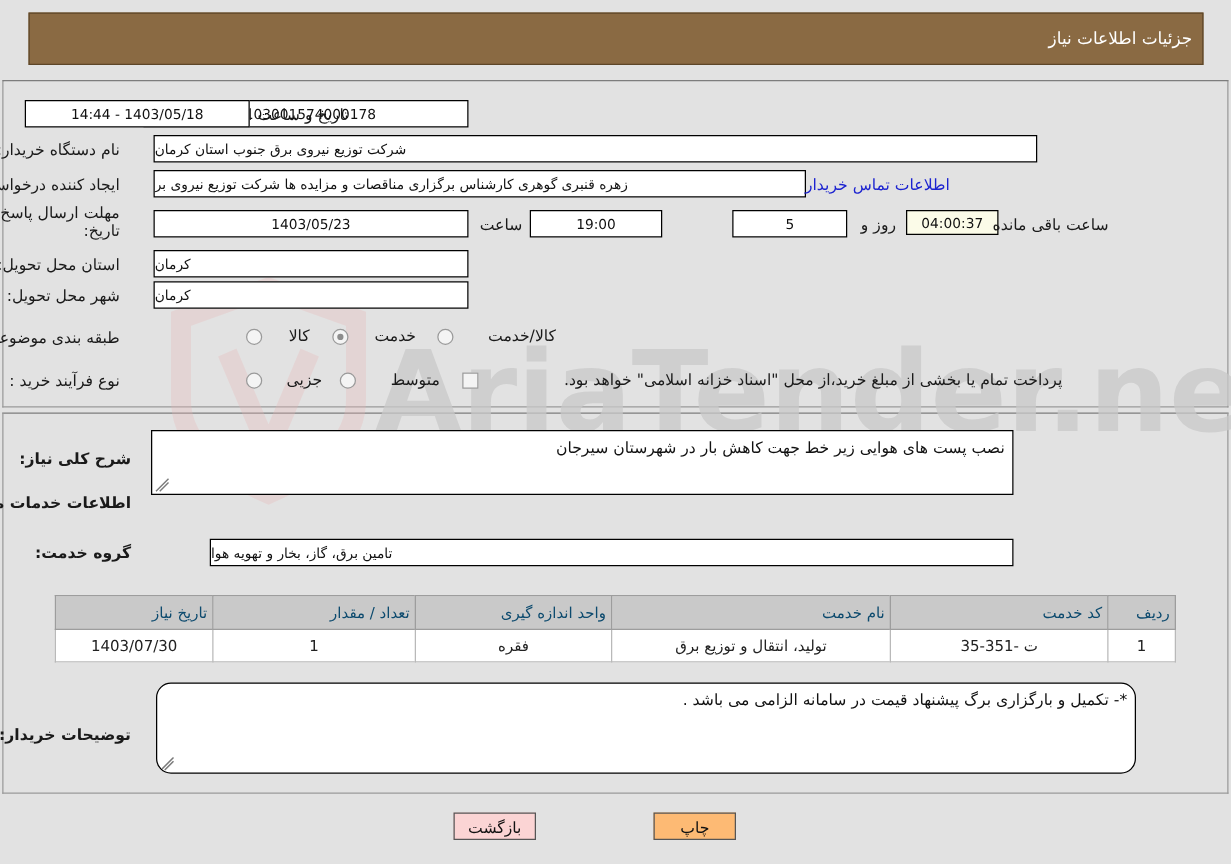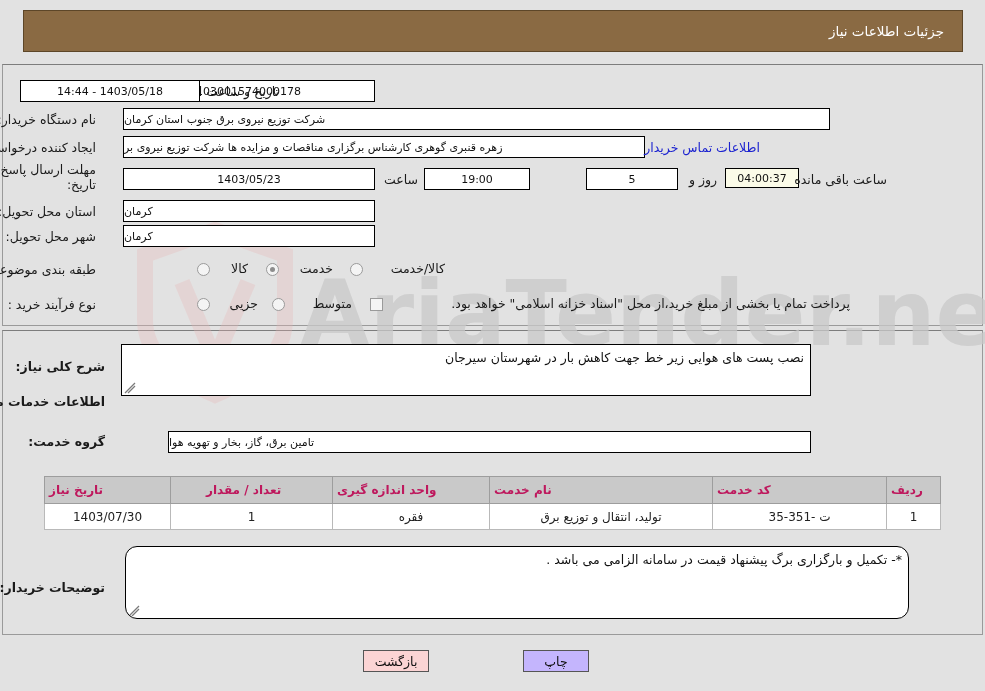--- a/index.html
+++ b/index.html
@@ -38,21 +38,21 @@
     border: 1px solid #5d4628;
     box-sizing: border-box;
     display: flex;
     align-items: center;
     justify-content: flex-start;
     z-index: 2;
   }
   .header-title {
     color: #ffffff;
     font-size: 13.5px;
-    padding-right: 18px;
+    padding-right: 8px;
     letter-spacing: 0.2px;
     white-space: nowrap;
   }
 
   
   .panel {
     position: absolute;
     background: #e2e2e2;
     border: 1px solid #9a9a9a;
     border-top-color: #7d7d7d;
@@ -151,25 +151,25 @@
     width: 897px;
     border-collapse: collapse;
     font-size: 12px;
     z-index: 6;
     background: #ffffff;
     table-layout: fixed;
   }
   .tbl th {
     background: #c9c9c9;
     border: 1px solid #9d9d9d;
-    color: #be185d;
-    font-weight: bold;
+    color: #0c4a6e;
+    font-weight: normal;
     height: 26px;
     font-size: 12px;
-    text-align: left;
+    text-align: right;
     padding: 0 4px;
   }
   .tbl td {
     background: #ffffff;
     border: 1px solid #b9b9b9;
     height: 25px;
     text-align: center;
     font-size: 12px;
     color: #222;
     padding: 0 4px;
@@ -184,21 +184,21 @@
     font-size: 12.5px;
     color: #111;
     display: flex;
     align-items: center;
     justify-content: center;
     cursor: pointer;
     z-index: 6;
     font-family: "DejaVu Sans", "Liberation Sans", sans-serif;
   }
   .btn-back  { background: #fbd4d4; }
-  .btn-print { background: #c4b5fd; }
+  .btn-print { background: #fdba74; }
 </style>
 </head>
 <body>
 
 <div id="page">
 
   <svg class="watermark" viewBox="0 0 985 691">
     <g opacity="0.30">
       <path d="M145 255 L215 230 L285 255 L285 320 Q285 365 215 395 Q145 365 145 320 Z" fill="none" stroke="#e8b6b6" stroke-width="16"></path>
       <path d="M182 282 L215 360 L248 282" fill="none" stroke="#e8b6b6" stroke-width="16"></path>

